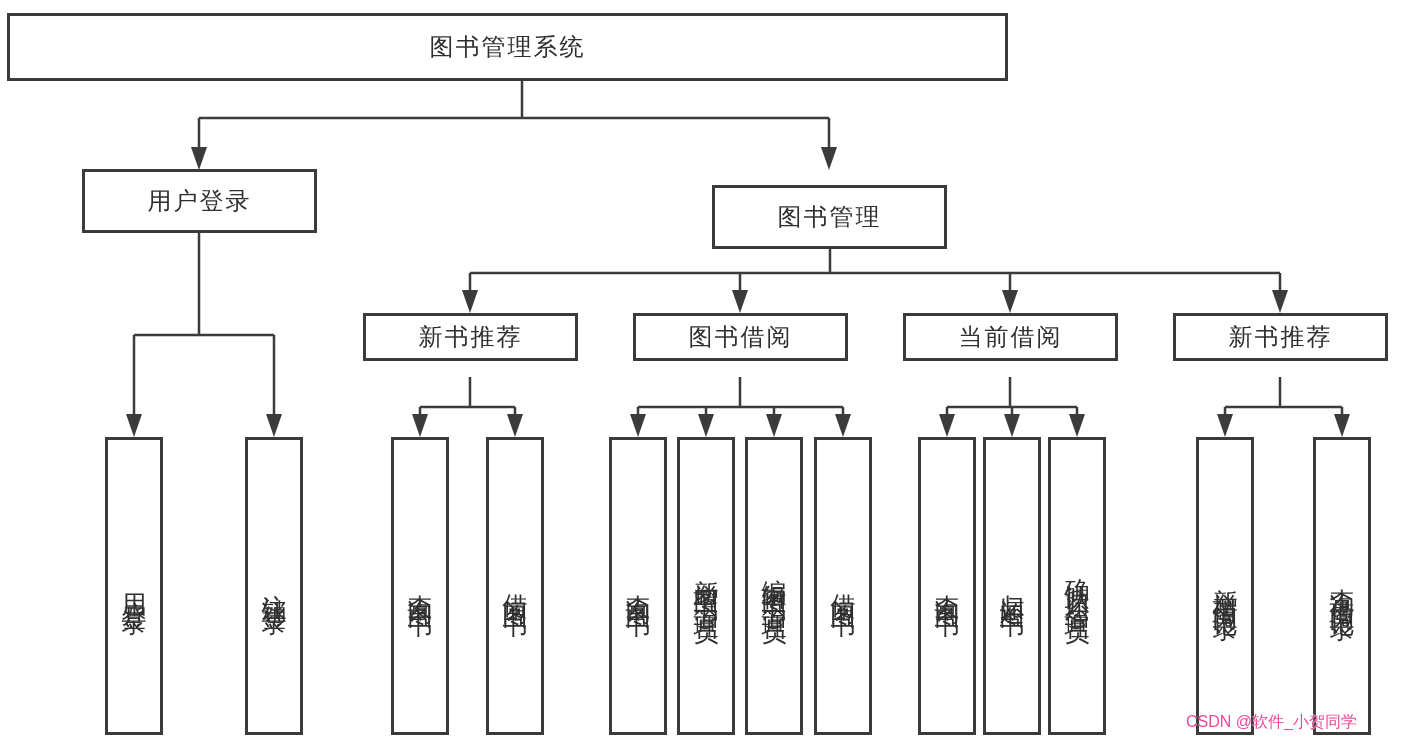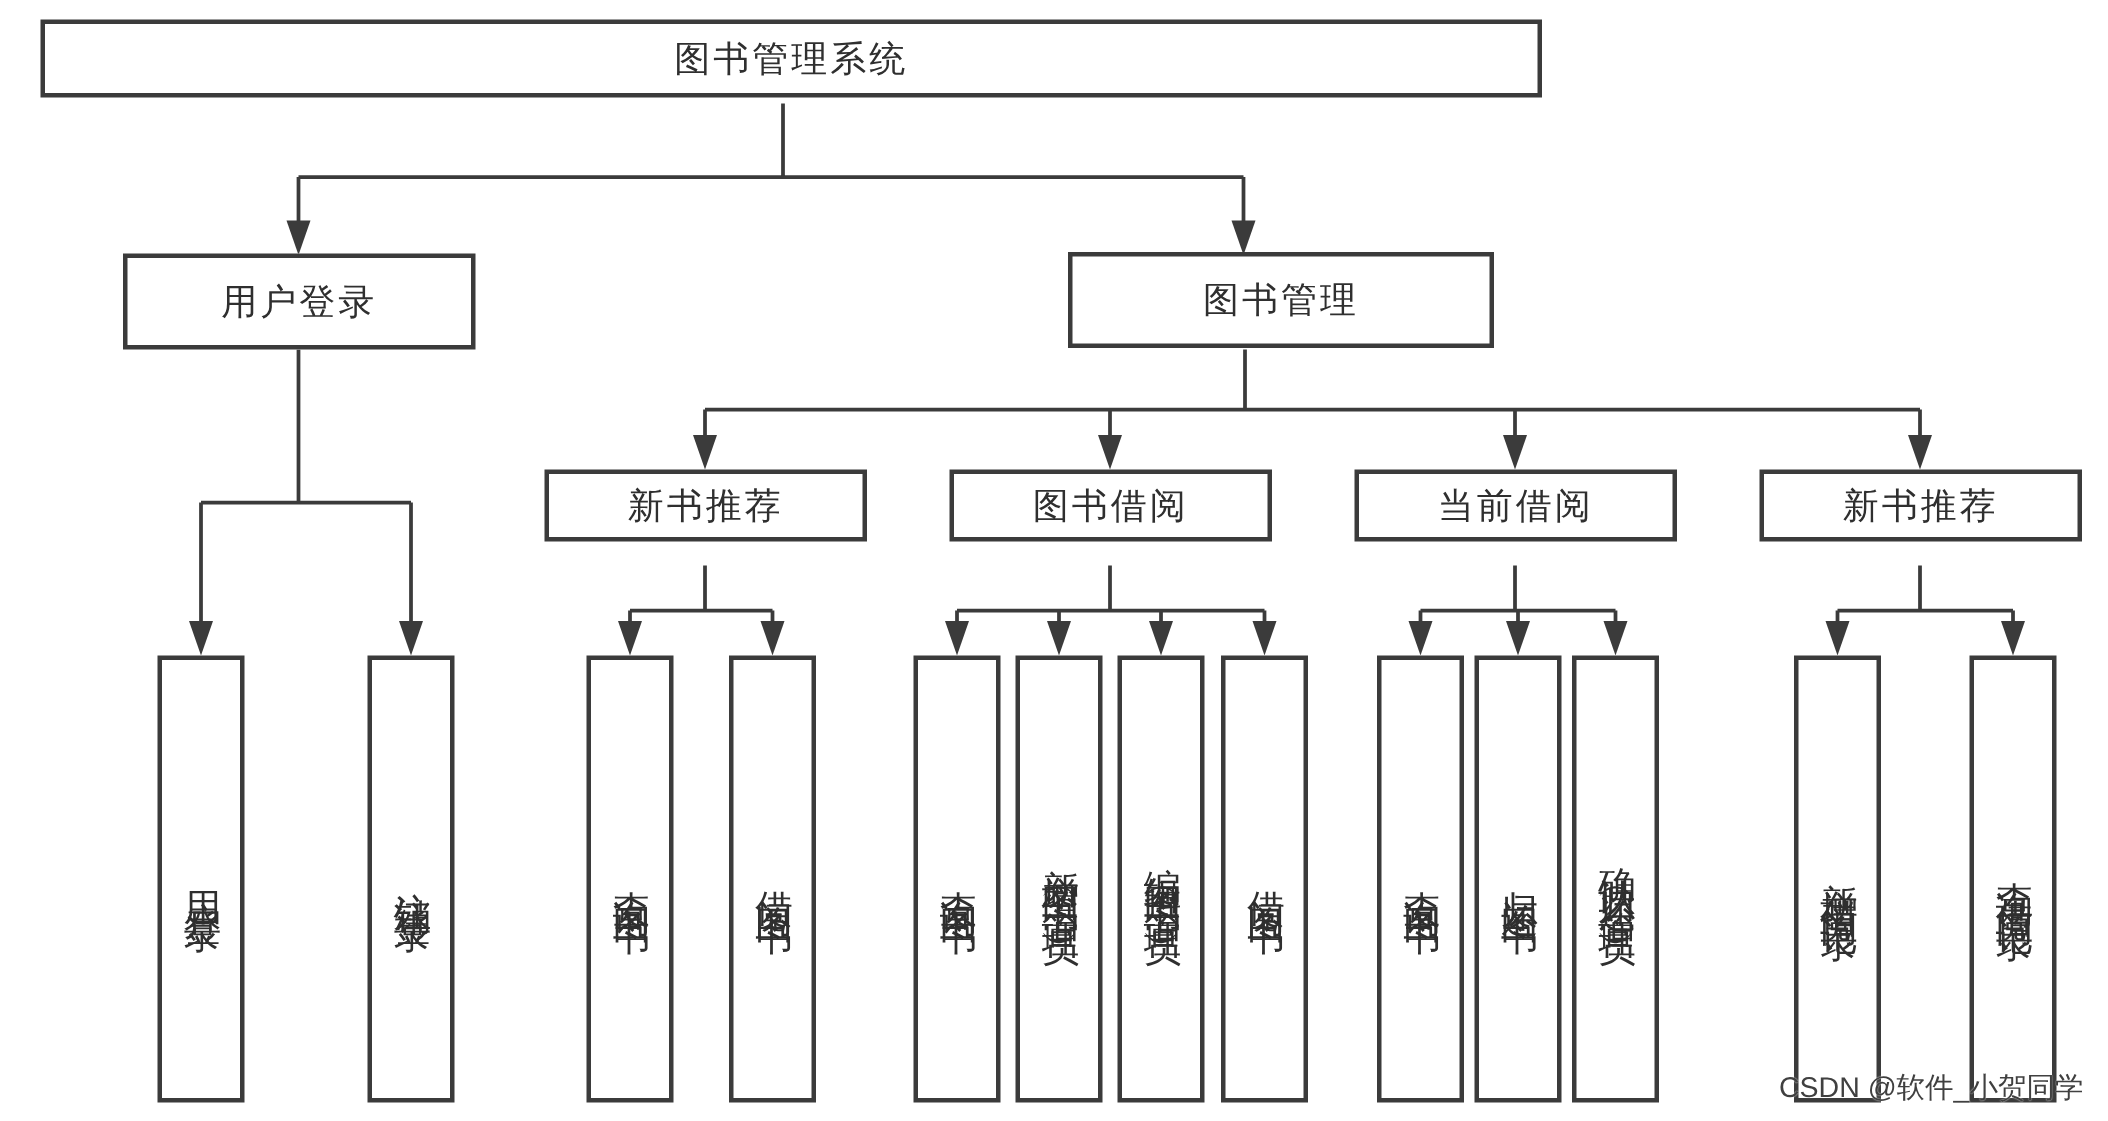--- a/index.html
+++ b/index.html
@@ -40,23 +40,23 @@
   .node.v span {
     display: block;
     writing-mode: vertical-rl;
     text-orientation: mixed;
     font-size: 25px;
     letter-spacing: 6px;
     line-height: 1;
     color: #2f2f2f;
     white-space: nowrap;
   }
-  .root-node    { left: 27px;  top: 13px;  width: 1001px; height: 52px; }
+  .root-node    { left: 7px;  top: 13px;  width: 1001px; height: 68px; }
   .l2a          { left: 82px;  top: 169px; width: 235px;  height: 64px; }
-  .l2b          { left: 712px; top: 168px; width: 284px;  height: 64px; }
+  .l2b          { left: 712px; top: 185px; width: 235px;  height: 64px; }
   .l3           { top: 313px;  width: 215px; height: 48px; }
   .l3-1 { left: 363px; }
   .l3-2 { left: 633px; }
   .l3-3 { left: 903px; }
   .l3-4 { left: 1173px; }
   .leaf         { top: 437px;  width: 58px; height: 298px; }
   .leaf-1  { left: 105px; }
   .leaf-2  { left: 245px; }
   .leaf-3  { left: 391px; }
   .leaf-4  { left: 486px; }
@@ -66,22 +66,22 @@
   .leaf-8  { left: 814px; }
   .leaf-9  { left: 918px; }
   .leaf-10 { left: 983px; }
   .leaf-11 { left: 1048px; }
   .leaf-12 { left: 1196px; }
   .leaf-13 { left: 1313px; }
   .watermark {
     position: absolute;
     left: 1186px;
     top: 712px;
-    font-size: 19px;
-    color: #404040;
+    font-size: 16px;
+    color: #ec4899;
     text-shadow: 0 0 1px #ffffff;
     white-space: nowrap;
     z-index: 5;
   }
   svg path {
     stroke: #3b3b3b;
     stroke-width: 2.5;
     fill: none;
   }
   svg polygon {

